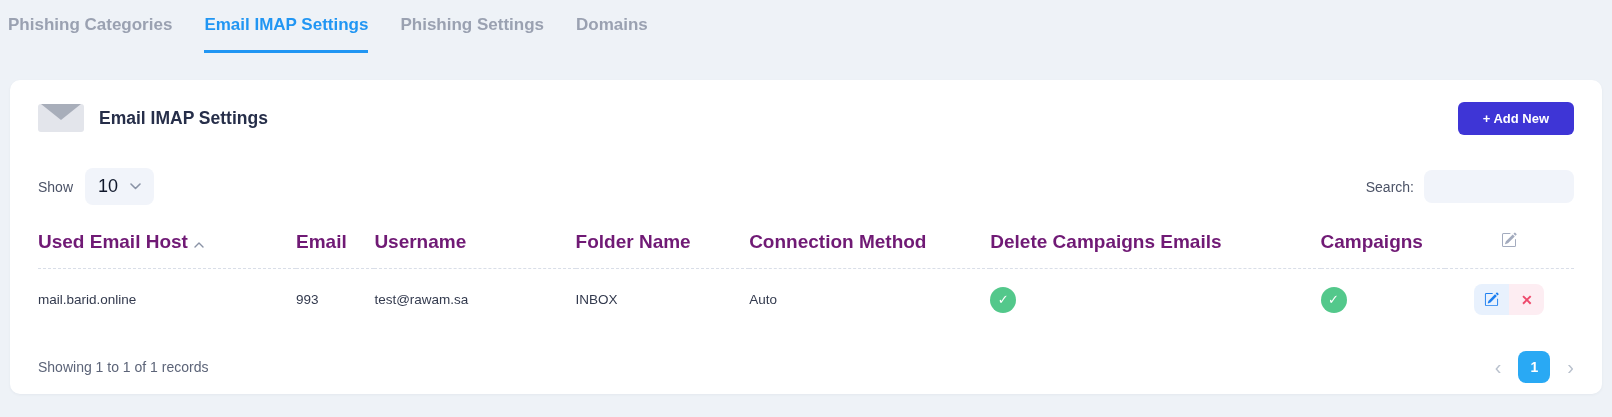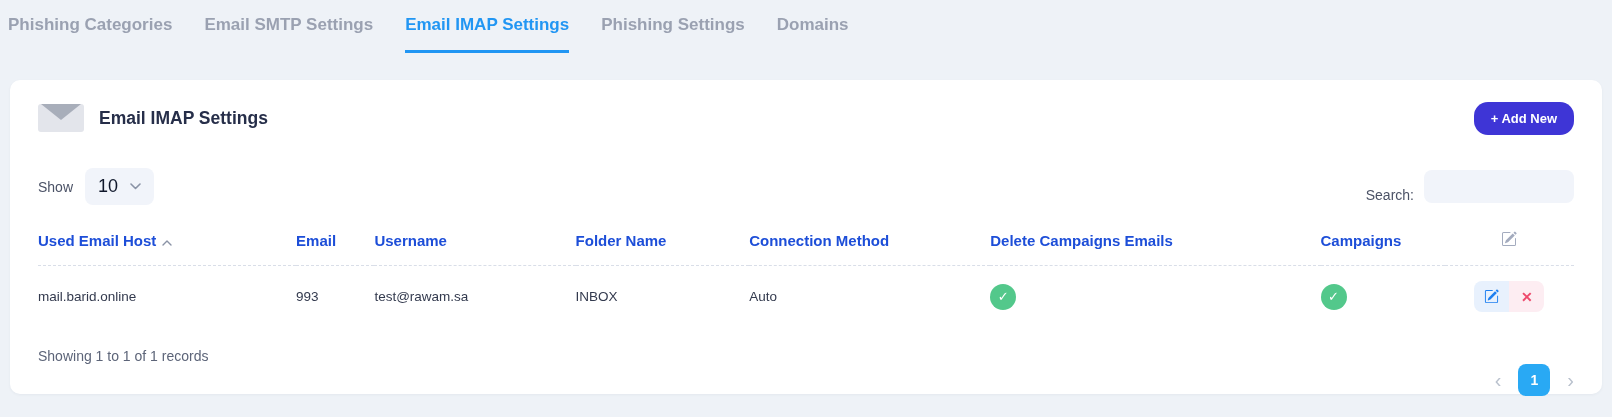--- a/index.html
+++ b/index.html
@@ -18,67 +18,66 @@
           box-shadow:0 1px 3px rgba(40,50,80,.05); }
 
   .card-header { display:flex; align-items:center; height:36px; }
   .envelope { position:relative; width:46px; height:28px; }
   .envelope .env-body { position:absolute; inset:0; background:#e3e5eb; border-radius:3px; }
   .envelope .env-flap { position:absolute; left:3px; top:0; width:40px; height:16px;
           background:#a8aeba; clip-path:polygon(0 0,100% 0,50% 100%); }
   .panel-title { margin-left:15px; font-size:17.5px; font-weight:700; color:#262e49; }
   .btn-add { margin-left:auto; background:#3e35d6; color:#fff; border:none;
           font-family:inherit; font-size:13px; font-weight:700;
-          padding:9px 17px; border-radius:14px; cursor:pointer; }
+          padding:9px 25px; border-radius:6px; cursor:pointer; }
 
   
   .controls { display:flex; align-items:center; margin-top:32px; }
   .ctl-label { font-size:14px; color:#4b5266; }
   .page-size { margin-left:12px; display:flex; align-items:center; gap:12px;
           background:#f1f4fa; border-radius:8px; padding:8px 13px; cursor:pointer; }
   .page-size .val { font-size:18px; color:#0f172a; }
-  .search-wrap { margin-left:auto; display:flex; align-items:flex-end; }
+  .search-wrap { margin-left:auto; display:flex; align-items:center; }
   .search-input { margin-left:10px; width:150px; height:33px; background:#f1f4fa;
           border:none; border-radius:8px; outline:none; padding:0 12px;
           font-family:inherit; font-size:13px; color:#4b5266; }
 
   
   table { width:100%; border-collapse:collapse; table-layout:fixed; margin-top:14px; }
-  th { text-align:left; font-size:15px; font-weight:600; color:#1d4ed8;
+  th { text-align:left; font-size:19px; font-weight:600; color:#701a75;
        padding:12px 0 15px; white-space:nowrap; }
   th.c-actions, td.c-actions { text-align:center; }
   td { font-size:13.5px; color:#333a4e; padding:15px 0;
        border-top:1px dashed #d9dee8; white-space:nowrap; }
   .sort-caret { display:inline-block; margin-left:6px; color:#8a93a6; }
   .badge-check { display:inline-flex; width:26px; height:26px; border-radius:50%;
        background:#53c88b; color:#fff; font-size:13px; font-weight:700;
        align-items:center; justify-content:center; }
   .actions { display:inline-flex; }
   .act-btn { width:35px; height:31px; display:inline-flex; align-items:center;
        justify-content:center; cursor:pointer; border:none; background:none; }
   .act-edit { background:#e8f1fd; border-radius:8px 0 0 8px; }
   .act-del  { background:#fdedf2; border-radius:0 8px 8px 0;
        color:#ee4a6c; font-size:14px; font-weight:700; }
 
   
-  .tfooter { display:flex; margin-top:21px;flex-direction:column; }
+  .tfooter { display:flex; align-items:center; margin-top:21px; }
   .summary { font-size:14px; color:#5c6478; }
   .pager { margin-left:auto; display:flex; align-items:center; gap:17px; }
   .pg-chev { font-size:20px; color:#b9c1cd; cursor:pointer; line-height:1; }
   .pg-page { width:32px; height:32px; border-radius:8px; background:#29a9f4;
        color:#fff; font-size:14px; font-weight:700; display:flex;
        align-items:center; justify-content:center; cursor:pointer; }
   svg { display:block; }
 </style>
 </head>
 <body>
 
 <div class="tabs">
   <div class="tab">Phishing Categories</div>
-  <div class="tab">Email SMTP Settings</div>
   <div class="tab active">Email IMAP Settings</div>
   <div class="tab">Phishing Settings</div>
   <div class="tab">Domains</div>
 </div>
 
 <div class="card">
 
   <div class="card-header">
     <div class="envelope">
       <div class="env-body"></div>

